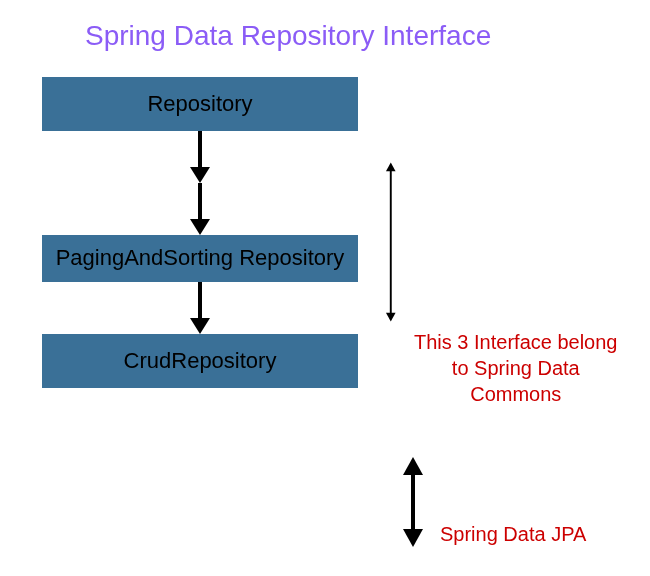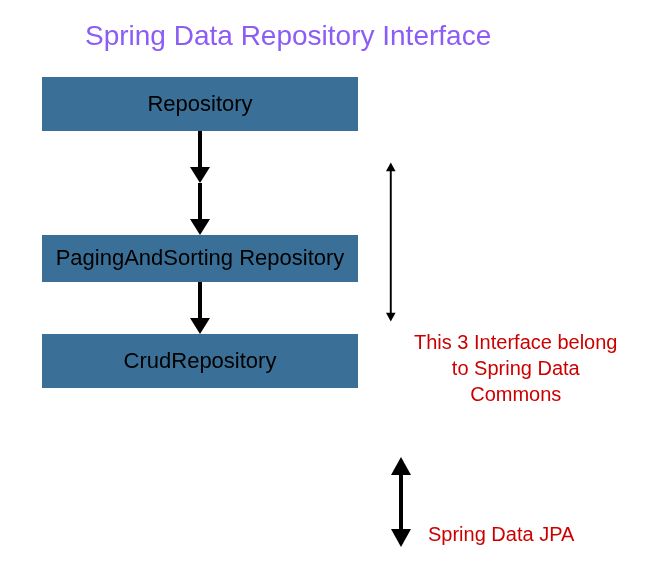--- a/index.html
+++ b/index.html
@@ -68,21 +68,21 @@
       align-items: flex-end;
       gap: 15px;
     }
     .bracket-top {
       top: 0;
       left: 0;
       height: 330px;
     }
     .bracket-bottom {
       top: 380px;
-      left: 4px;
+      left: 16px;
       height: 90px;
     }
     .annotation-text {
       color: #cc0000;
       font-size: 20px;
       text-align: center;
       line-height: 1.3;
       font-weight: 400;
     }
   </style>

